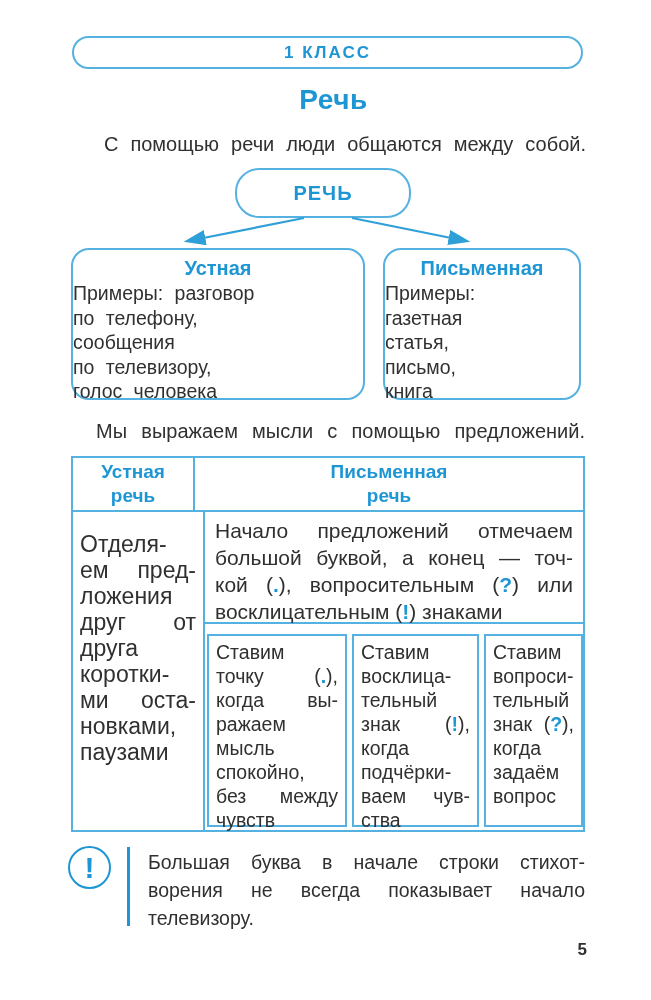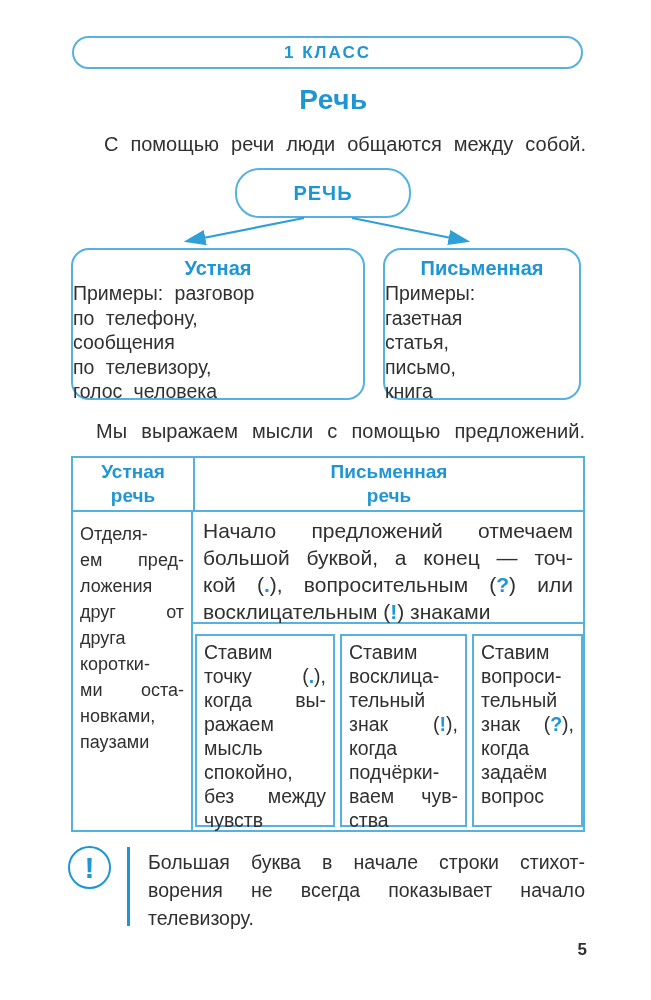--- a/index.html
+++ b/index.html
@@ -53,22 +53,22 @@
   }
   .thead{display:flex;height:52px;border-bottom:2px solid var(--border);}
   .th{
     display:flex;align-items:center;justify-content:center;text-align:center;
     color:var(--accent);font-weight:bold;font-size:19px;line-height:24px;white-space:pre-line;
   }
   .th-oral{width:120px;border-right:2px solid var(--border);}
   .th-written{flex:1;}
   .tbody{display:flex;flex:1;min-height:0;}
   .cell-oral{
-    width:120px;box-sizing:border-box;border-right:2px solid var(--border);
-    padding:9px 7px 0 7px;font-size:18px;line-height:26px;
+    width:132px;box-sizing:border-box;border-right:2px solid var(--border);
+    padding:19px 7px 0 7px;font-size:23px;line-height:26px;
   }
   .right-col{flex:1;display:flex;flex-direction:column;min-width:0;}
   .cell-rule{
     height:112px;box-sizing:border-box;border-bottom:2px solid var(--border);
     padding:5px 10px 0 10px;font-size:21px;line-height:27px;
   }
   .subrow{flex:1;position:relative;}
   .subcell{
     position:absolute;top:10px;bottom:3px;box-sizing:border-box;
     border:2px solid var(--border);padding:4px 7px 0 7px;

